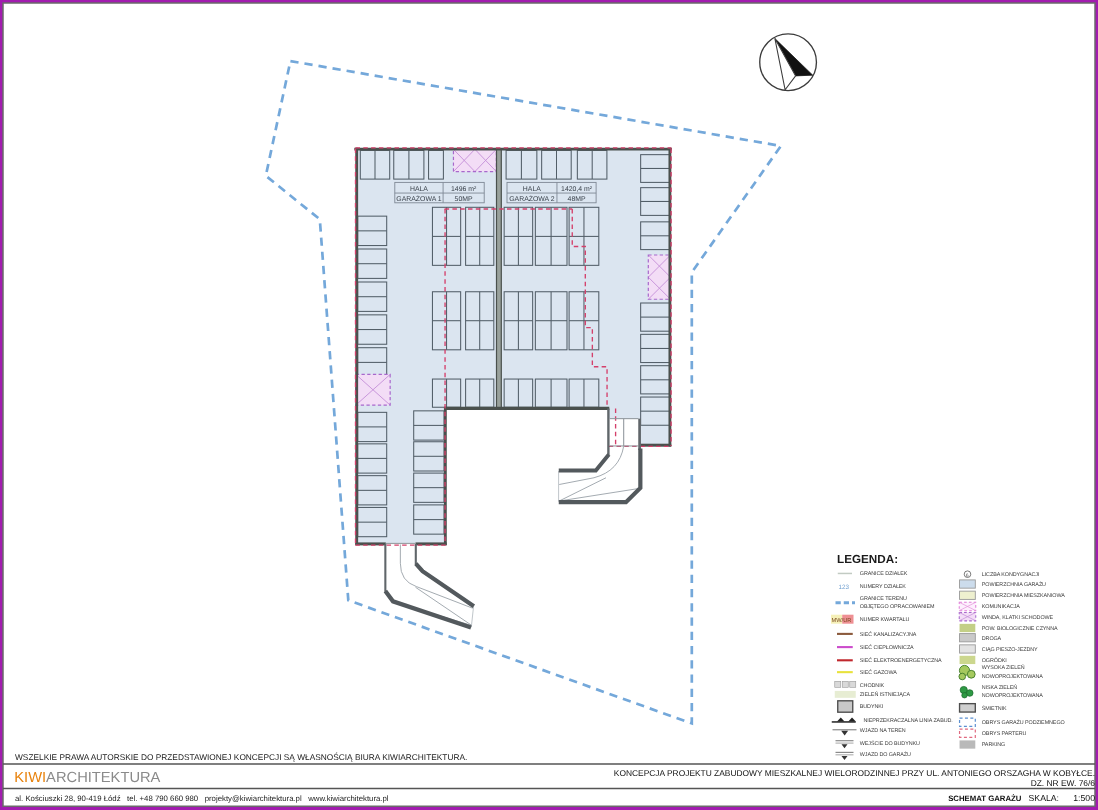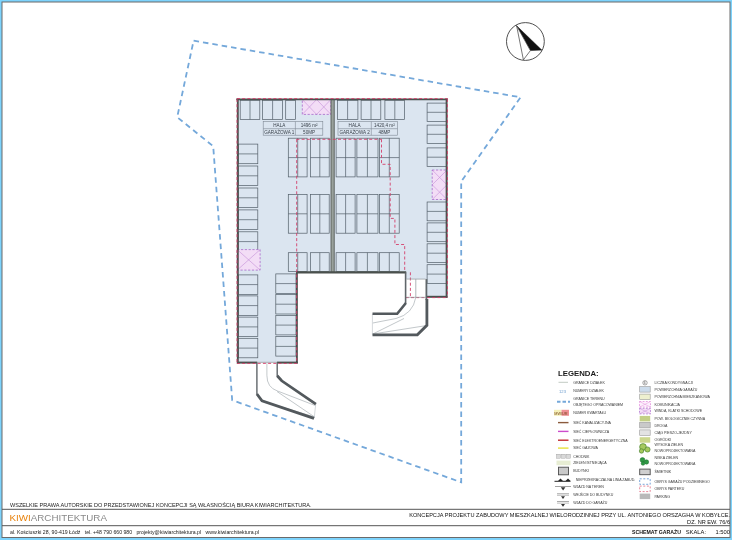--- a/index.html
+++ b/index.html
@@ -1,15 +1,15 @@
 <!DOCTYPE html>
 <html><head><meta charset="utf-8"><style>
 html,body{margin:0;padding:0;background:#fff;}
 *{font-family:"Liberation Sans",sans-serif;}
-#page{position:relative;width:732px;height:540px;background:#7dd3fc;overflow:hidden;}
+#page{position:relative;width:732px;height:540px;background:#a21caf;overflow:hidden;}
 </style></head><body>
 <div id="page">
 <svg width="732" height="540" viewBox="0 0 732 540">
 
 <rect x="2" y="2" width="728" height="535.5" fill="#ffffff" stroke="#6a6a6a" stroke-width="1"></rect>
 
 <polygon points="193.6,40.7 520.6,97.3 461.2,181.5 461.2,482.3 232.2,400.2 213.2,146.2 177.2,117.2" fill="none" stroke="#74a8da" stroke-width="1.8" stroke-dasharray="5.5,4"></polygon>
 
 <path d="M237,99.4 H447.3 V296.9 L426.4,296.9 L426.4,279.1 L405.9,279.1 L405.9,272.3 L297,272.3 L297,362.6 L237,362.6 Z" fill="#dbe5f0"></path>
 

